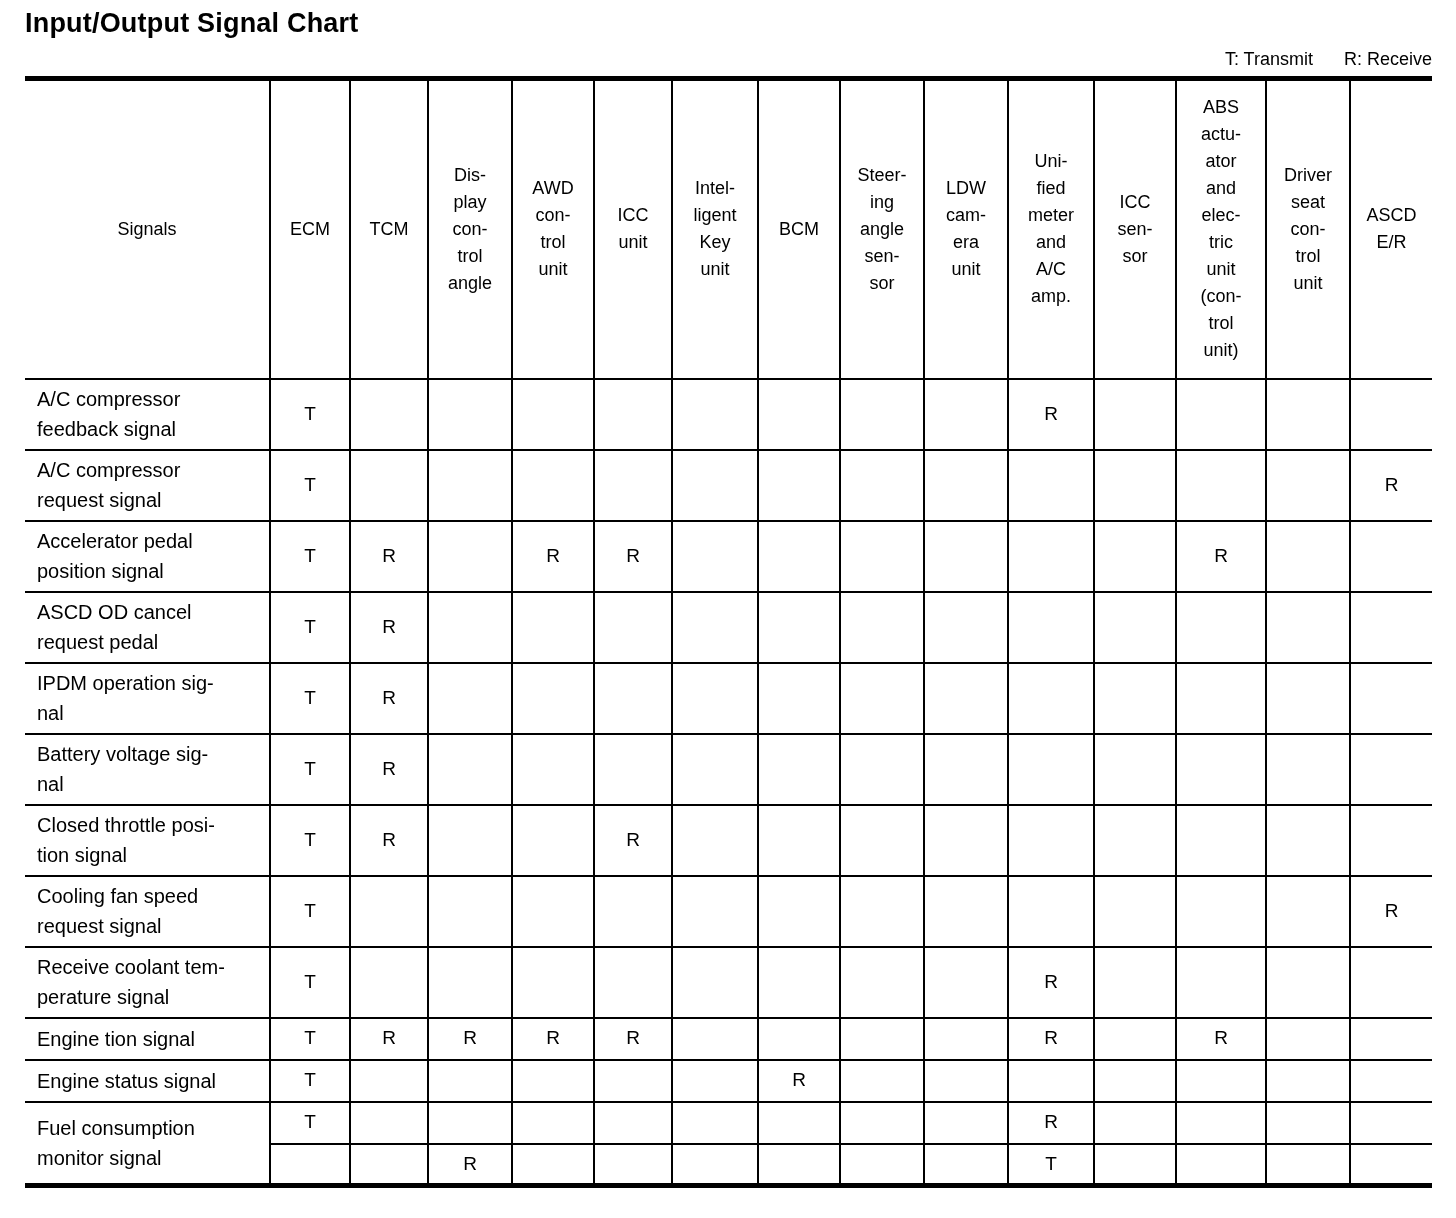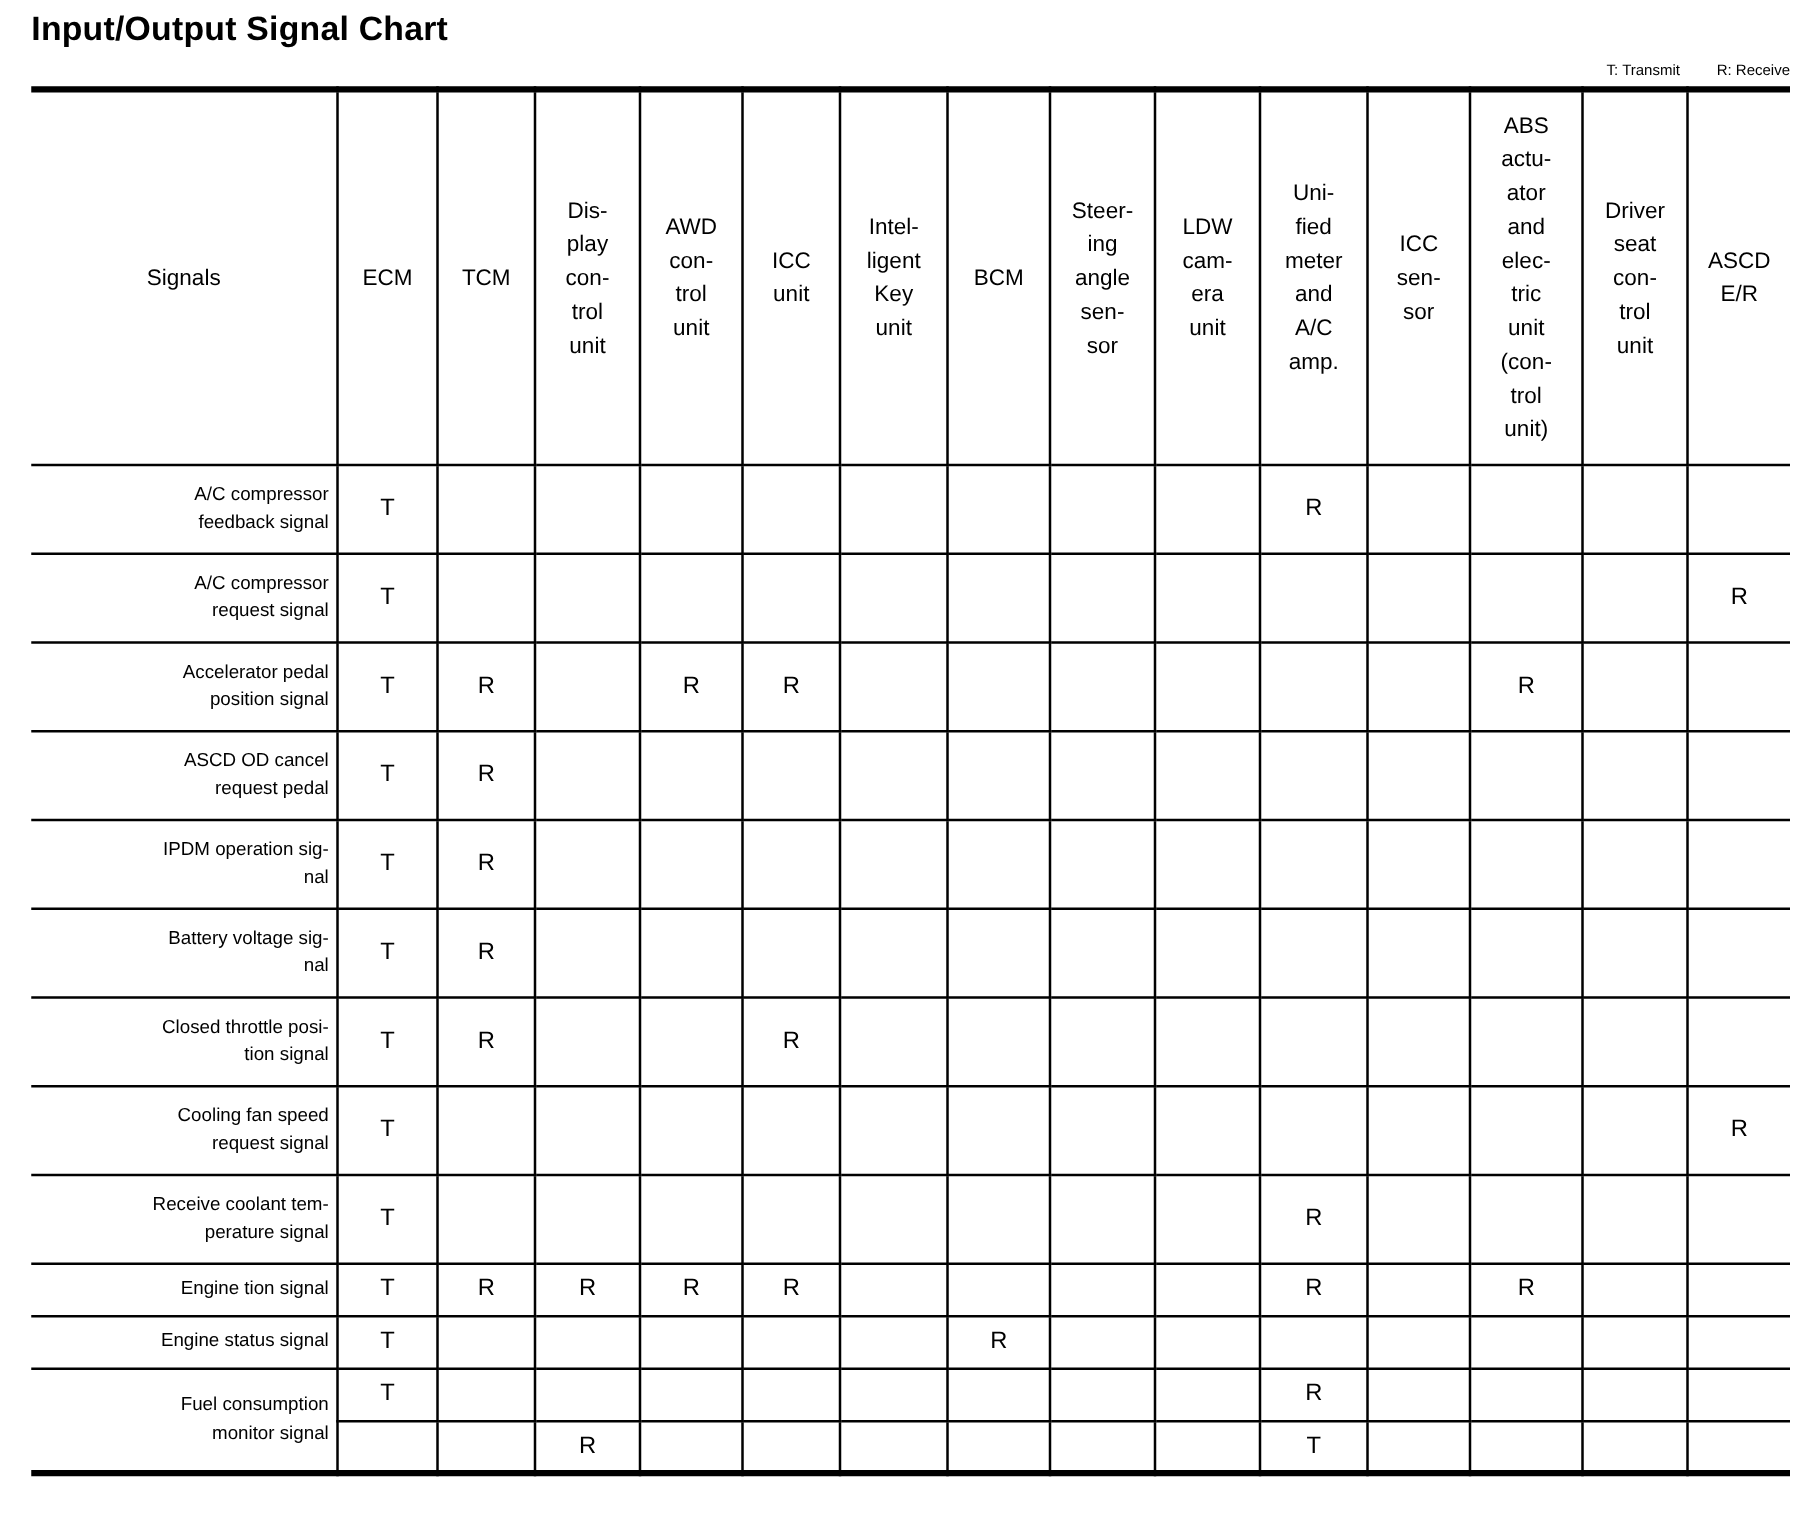--- a/index.html
+++ b/index.html
@@ -19,21 +19,21 @@
   }
   .page-title {
     font-size: 27px;
     font-weight: bold;
     margin: 0 0 10px 0;
     letter-spacing: 0.2px;
   }
   .legend {
     width: 1407px;
     text-align: right;
-    font-size: 12px;
+    font-size: 18px;
     margin-bottom: 6px;
   }
   .legend span { margin-left: 26px; }
   table.signal-chart {
     table-layout: fixed;
     width: 1407px;
     border-collapse: collapse;
     border-top: 5px solid #000;
     border-bottom: 5px solid #000;
     border-left: hidden;
@@ -45,25 +45,25 @@
     font-size: 18px;
     line-height: 1.5;
     padding: 4px 6px;
   }
   .signal-chart th.col-header {
     height: 300px;
     vertical-align: middle;
     white-space: pre-line;
   }
   .signal-chart td.signal-label {
-    text-align: right;
+    text-align: left;
     vertical-align: middle;
     padding-left: 12px;
     white-space: pre-line;
-    font-size: 15px;
+    font-size: 20px;
   }
   .signal-chart td.value-cell {
     text-align: center;
     vertical-align: middle;
     font-size: 19px;
   }
   .signal-chart tr.tall td { height: 71px; }
   .signal-chart tr.short td { height: 42px; }
 </style>
 </head>
@@ -97,21 +97,21 @@
     </colgroup>
     <thead>
       <tr>
           <th class="col-header">Signals</th>
           <th class="col-header">ECM</th>
           <th class="col-header">TCM</th>
           <th class="col-header">Dis-
 play
 con-
 trol
-unit</th>
+angle</th>
           <th class="col-header">AWD
 con-
 trol
 unit</th>
           <th class="col-header">ICC
 unit</th>
           <th class="col-header">Intel-
 ligent
 Key
 unit</th>

